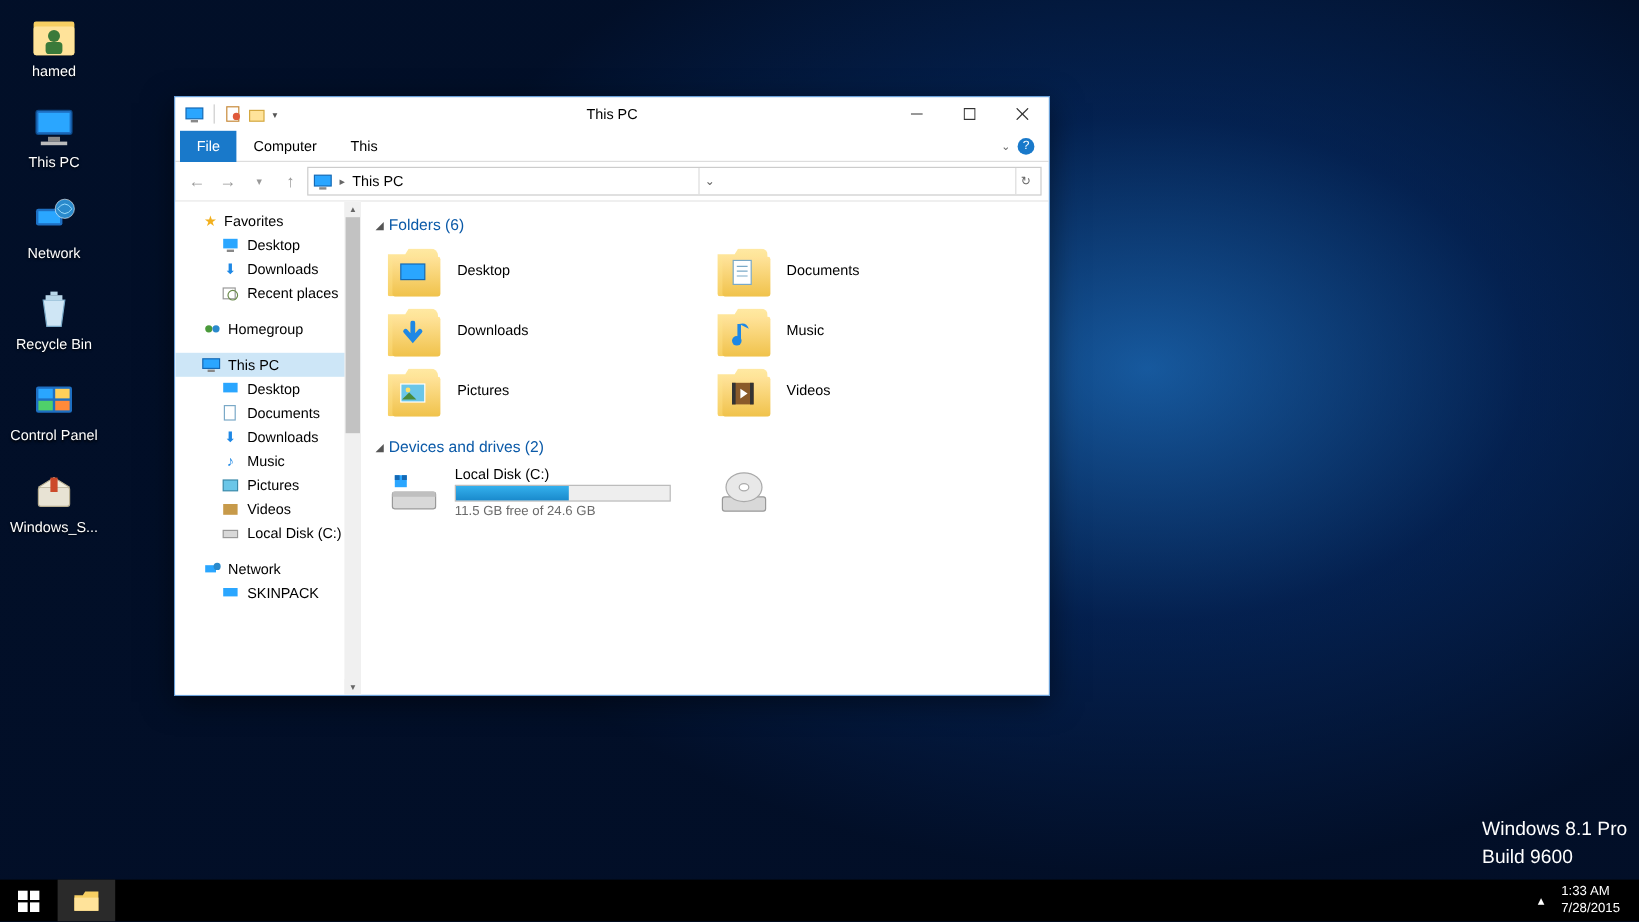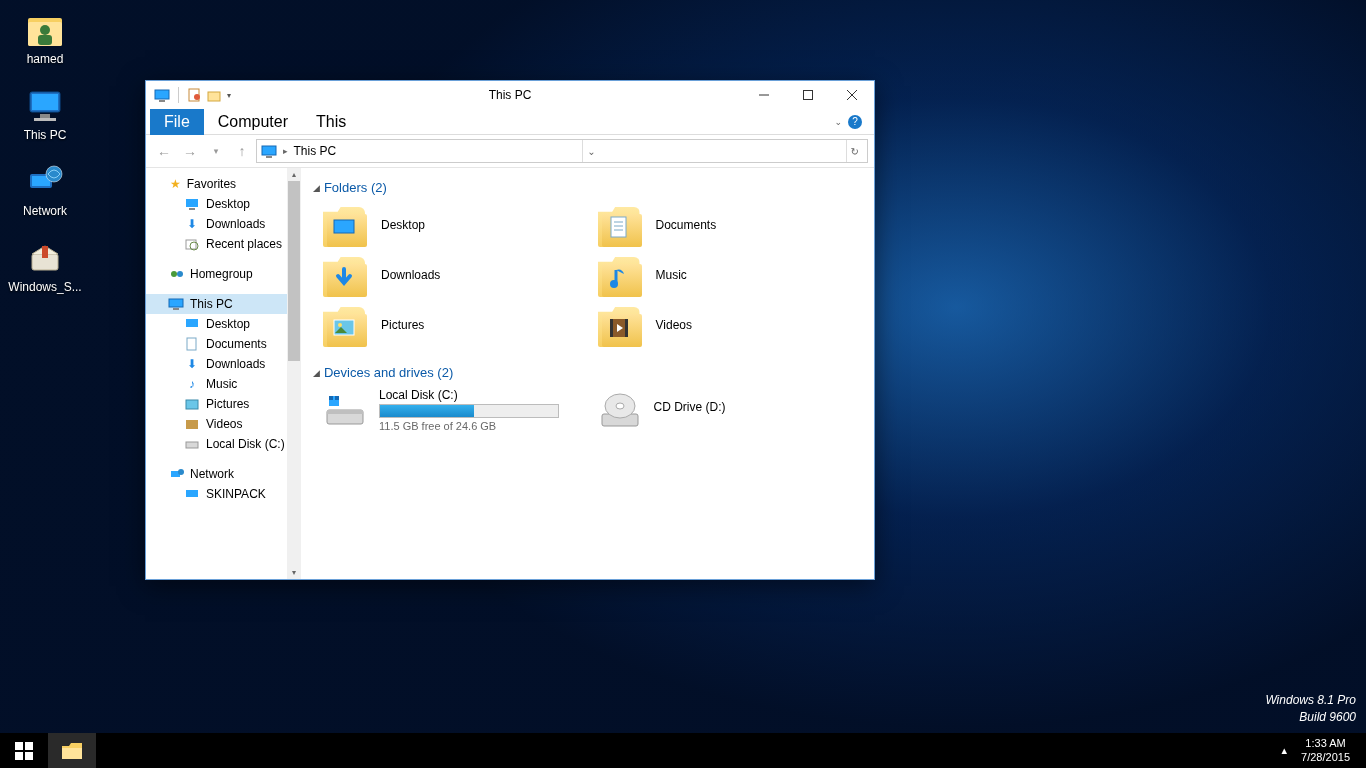--- a/index.html
+++ b/index.html
@@ -12,41 +12,41 @@
     linear-gradient(#011029,#020d25);
 }
 
 
 .desktop-icons { position:absolute; top:8px; left:8px; display:flex; flex-direction:column; gap:18px; }
 .d-icon { width:74px; display:flex; flex-direction:column; align-items:center; cursor:pointer; }
 .d-icon .pic { width:42px; height:42px; display:flex; align-items:center; justify-content:center; }
 .d-icon .lbl { color:#fff; font-size:12px; margin-top:2px; text-shadow:0 1px 2px #000; }
 
 
-.watermark { position:absolute; right:10px; bottom:42px; color:#fff; font-size:12px; text-align:right; line-height:1.4;font-style:italic; }
+.watermark { position:absolute; right:10px; bottom:42px; color:#fff; font-size:16px; line-height:1.4; }
 
 
 .taskbar { position:absolute; left:0; right:0; bottom:0; height:35px; background:#000; display:flex; align-items:center; }
 .start-btn, .tb-btn { width:48px; height:35px; display:flex; align-items:center; justify-content:center; cursor:pointer; }
 .tb-btn.active { background:#2a2a2a; }
 .tray { margin-left:auto; display:flex; align-items:center; color:#fff; font-size:11px; padding-right:8px; }
-.tray .clock { text-align:center; line-height:1.2; padding:0 8px; }
+.tray .clock { text-align:left; line-height:1.2; padding:0 8px; }
 .tray .chevron { padding:0 6px; }
 
 
 .explorer { position:absolute; left:145px; top:80px; width:730px; height:500px; background:#fff; border:1px solid #6aa0d8; box-shadow:0 6px 24px rgba(0,0,0,0.5); display:flex; flex-direction:column; }
 .titlebar { height:28px; display:flex; align-items:center; padding-left:4px; position:relative; }
 .qat { display:flex; align-items:center; gap:6px; padding:0 4px; }
 .qat-sep { width:1px; height:16px; background:#ccc; margin:0 2px; }
 .titlebar .title { position:absolute; left:0; right:0; text-align:center; font-size:12px; pointer-events:none; }
 .win-controls { margin-left:auto; display:flex; }
 .win-controls .wc { width:44px; height:28px; display:flex; align-items:center; justify-content:center; cursor:pointer; font-size:13px; }
 
 .ribbon-tabs { height:26px; display:flex; align-items:center; border-bottom:1px solid #ddd; padding:0 4px; position:relative; }
-.ribbon-tabs .tab { padding:0 14px; height:26px; display:flex; align-items:center; font-size:16px; cursor:pointer; }
+.ribbon-tabs .tab { padding:0 14px; height:26px; display:flex; align-items:center; font-size:12px; cursor:pointer; }
 .ribbon-tabs .tab.file { background:#1979ca; color:#fff; }
 .ribbon-help { margin-left:auto; display:flex; align-items:center; gap:6px; padding-right:8px; }
 .help-circle { width:14px; height:14px; border-radius:50%; background:#1979ca; color:#fff; font-size:10px; display:flex; align-items:center; justify-content:center; }
 
 .addrbar { height:32px; display:flex; align-items:center; padding:0 6px; gap:2px; }
 .nav-arrow { width:24px; height:24px; display:flex; align-items:center; justify-content:center; color:#999; cursor:pointer; font-size:14px; }
 .addrbox { flex:1; height:24px; border:1px solid #ccc; display:flex; align-items:center; padding:0 4px; gap:6px; font-size:12px; }
 .addrbox .crumb { cursor:pointer; }
 .addrbox .drop, .addrbox .refresh { margin-left:auto; color:#666; font-size:10px; padding:0 4px; cursor:pointer; border-left:1px solid #ddd; height:100%; display:flex; align-items:center;}
 .searchbox { width:200px; height:24px; border:1px solid #ccc; display:flex; align-items:center; padding:0 6px; font-size:12px; color:#888; }
@@ -127,20 +127,42 @@
           <rect x="8" y="16" width="18" height="10" fill="#2aa6ff"></rect>
           <circle cx="30" cy="14" r="8" fill="#2a8acc" stroke="#fff" stroke-width="0.5"></circle>
           <path d="M24 14 Q30 6 36 14 Q30 22 24 14" fill="none" stroke="#9fe0ff" stroke-width="0.8"></path>
         </svg>
     </div>
     <div class="lbl">Network</div>
   </div>
   <div class="d-icon">
     <div class="pic">
       <svg width="42" height="42">
+          <path d="M12 14 L30 14 L27 36 L15 36 Z" fill="#cfe6f5" stroke="#7aa9c7"></path>
+          <rect x="14" y="10" width="14" height="4" fill="#b8d6e8"></rect>
+          <rect x="18" y="7" width="6" height="3" fill="#b8d6e8"></rect>
+        </svg>
+    </div>
+    <div class="lbl">Recycle Bin</div>
+  </div>
+  <div class="d-icon">
+    <div class="pic">
+      <svg width="42" height="42">
+          <rect x="6" y="10" width="30" height="22" rx="2" fill="#1e6fc2"></rect>
+          <rect x="8" y="12" width="12" height="8" fill="#2aa6ff"></rect>
+          <rect x="22" y="12" width="12" height="8" fill="#ffd05a"></rect>
+          <rect x="8" y="22" width="12" height="8" fill="#4fd06a"></rect>
+          <rect x="22" y="22" width="12" height="8" fill="#ff8a3a"></rect>
+        </svg>
+    </div>
+    <div class="lbl">Control Panel</div>
+  </div>
+  <div class="d-icon">
+    <div class="pic">
+      <svg width="42" height="42">
           <rect x="8" y="18" width="26" height="16" rx="2" fill="#e8e3d4" stroke="#b7ad90"></rect>
           <path d="M8 18 L21 10 L34 18" fill="#f2eedd" stroke="#b7ad90"></path>
           <rect x="18" y="10" width="6" height="12" fill="#cc4a2a"></rect>
         </svg>
     </div>
     <div class="lbl">Windows_S...</div>
   </div>
 </div>
 
 <div class="watermark">
@@ -346,21 +368,21 @@
       <div class="nav-scroll-track">
         <div class="nav-scroll-arrow" style="top:0;">▴</div>
         <div class="nav-scroll-thumb"></div>
         <div class="nav-scroll-arrow" style="bottom:0;">▾</div>
       </div>
     </div>
 
     <div class="content">
       <div class="section-hdr">
         <span class="tri">◢</span>
-        <span>Folders (2)</span>
+        <span>Folders (6)</span>
       </div>
       <div class="folders-grid">
         <div class="folder-item">
           <div class="ficon">
               <div class="folder-back"></div>
               <div class="folder-front"></div>
               <div class="folder-overlay">
                 <svg width="22" height="22">
                   <rect x="1" y="3" width="20" height="13" fill="#2aa6ff" stroke="#1469b5"></rect>
                 </svg>
@@ -464,23 +486,20 @@
           </div>
         </div>
         <div class="drive-item">
           <div class="drive-icon">
             <svg width="44" height="44">
                 <rect x="4" y="26" width="36" height="12" rx="2" fill="#d8d8d8" stroke="#999"></rect>
                 <ellipse cx="22" cy="18" rx="15" ry="12" fill="#e8e8e8" stroke="#aaa"></ellipse>
                 <ellipse cx="22" cy="18" rx="4" ry="3" fill="#fff" stroke="#aaa"></ellipse>
               </svg>
           </div>
-          <div class="drive-info">
-            <div style="padding-top:12px;">CD Drive (D:)</div>
-          </div>
         </div>
       </div>
     </div>
   </div>
 </div>
 
 <div class="taskbar">
   <div class="start-btn">
     <svg width="18" height="18">
         <rect x="0" y="0" width="8" height="8" fill="#fff"></rect>

